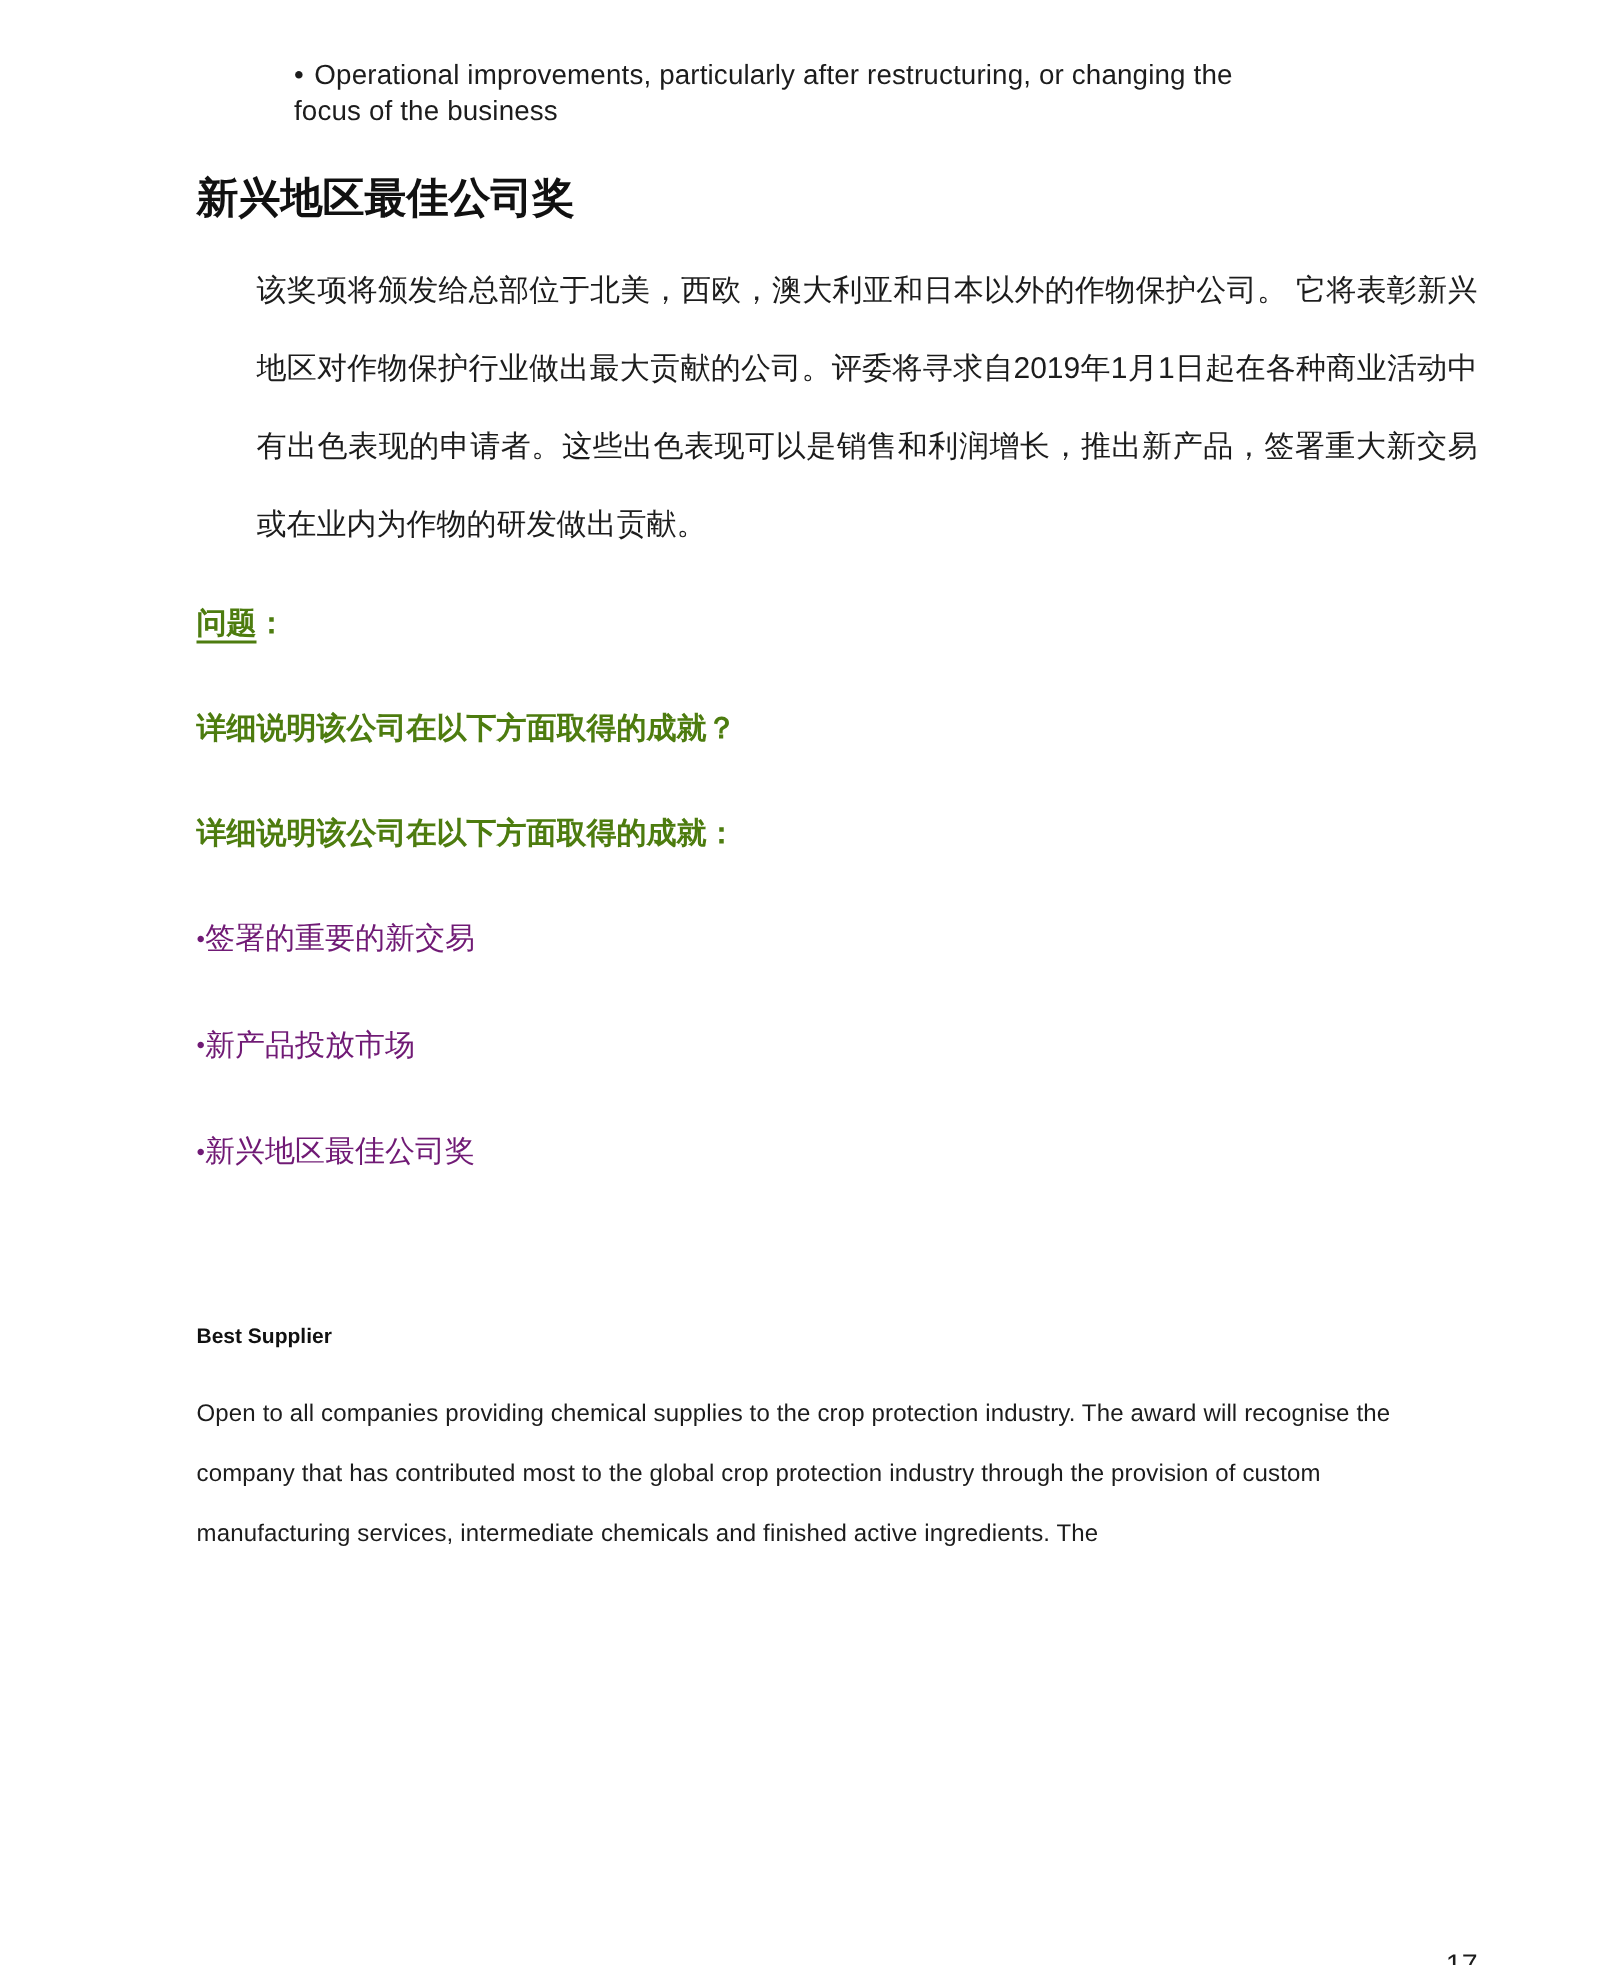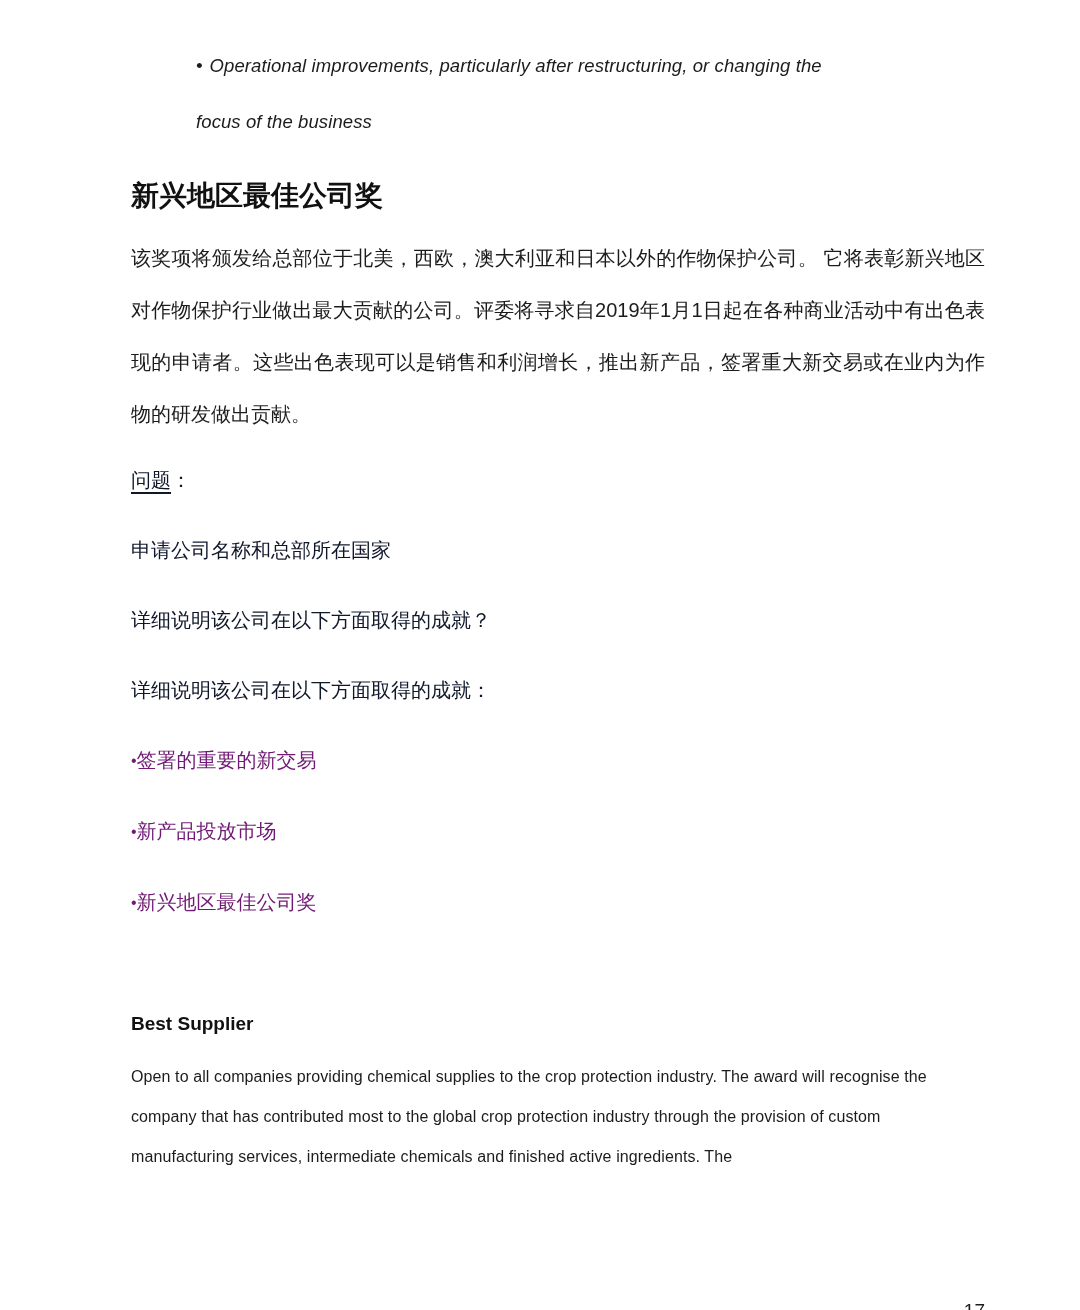--- a/index.html
+++ b/index.html
@@ -20,72 +20,73 @@
     padding: 0 95px 0 131px;
     background: #ffffff;
   }
 
   
   .en-bullet {
     margin-top: 38px;
     padding-left: 65px;
     max-width: 740px;
     font-size: 18.5px;
-    line-height: 56px;
+    line-height: 24px;
     color: #1c1c1c;
     letter-spacing: 0.1px;
-    font-style: italic;
   }
   .en-bullet .marker { margin-right: 7px; }
 
   
   .zh-heading {
     margin-top: 30px;
     font-size: 28px;
     font-weight: bold;
     line-height: 32px;
     color: #111111;
   }
 
   
   .zh-intro {
     margin-top: 20px;
     font-size: 20px;
     line-height: 52px;
     color: #1c1c1c;
     text-align: justify;
     text-justify: inter-ideograph;
+    margin-left: 40px;
   }
 
   
   .zh-line {
     font-size: 20px;
     line-height: 52px;
-    color: #0f172a;
+    color: #4d7c0f;
     white-space: nowrap;
+    font-weight: bold;
   }
   .zh-line.first { margin-top: 14px; }
   .zh-line + .zh-line { margin-top: 18px; }
 
   .underlined { text-decoration: underline; text-underline-offset: 5px; }
 
   
   .zh-bullet {
     font-size: 20px;
     line-height: 52px;
     color: #701a75;
     margin-top: 18px;
     white-space: nowrap;
   }
   .zh-bullet .marker { font-size: 16px; vertical-align: 1px; }
 
   
   .en-heading {
     margin-top: 80px;
-    font-size: 19px;
+    font-size: 14px;
     font-weight: bold;
     line-height: 30px;
     color: #111111;
   }
   .en-body {
     margin-top: 18px;
     font-size: 16px;
     line-height: 40px;
     max-width: 860px;
     color: #1c1c1c;
@@ -107,21 +108,20 @@
 <div class="page">
 
   <p class="en-bullet"><span class="marker">•</span><span>Operational improvements, particularly after restructuring, or changing the focus of the business</span></p>
 
   <h2 class="zh-heading">新兴地区最佳公司奖</h2>
 
   <p class="zh-intro">该奖项将颁发给总部位于北美，西欧，澳大利亚和日本以外的作物保护公司。 它将表彰新兴地区对作物保护行业做出最大贡献的公司。评委将寻求自2019年1月1日起在各种商业活动中有出色表现的申请者。这些出色表现可以是销售和利润增长，推出新产品，签署重大新交易或在业内为作物的研发做出贡献。</p>
 
   <p class="zh-line first"><span class="underlined">问题</span><span>：</span></p>
 
-  <p class="zh-line">申请公司名称和总部所在国家</p>
   <p class="zh-line">详细说明该公司在以下方面取得的成就？</p>
   <p class="zh-line">详细说明该公司在以下方面取得的成就：</p>
 
   <p class="zh-bullet"><span class="marker">•</span><span>签署的重要的新交易</span></p>
   <p class="zh-bullet"><span class="marker">•</span><span>新产品投放市场</span></p>
   <p class="zh-bullet"><span class="marker">•</span><span>新兴地区最佳公司奖</span></p>
 
   <h3 class="en-heading">Best Supplier</h3>
   <p class="en-body">Open to all companies providing chemical supplies to the crop protection industry. The award will recognise the company that has contributed most to the global crop protection industry through the provision of custom manufacturing services, intermediate chemicals and finished active ingredients. The</p>
 

